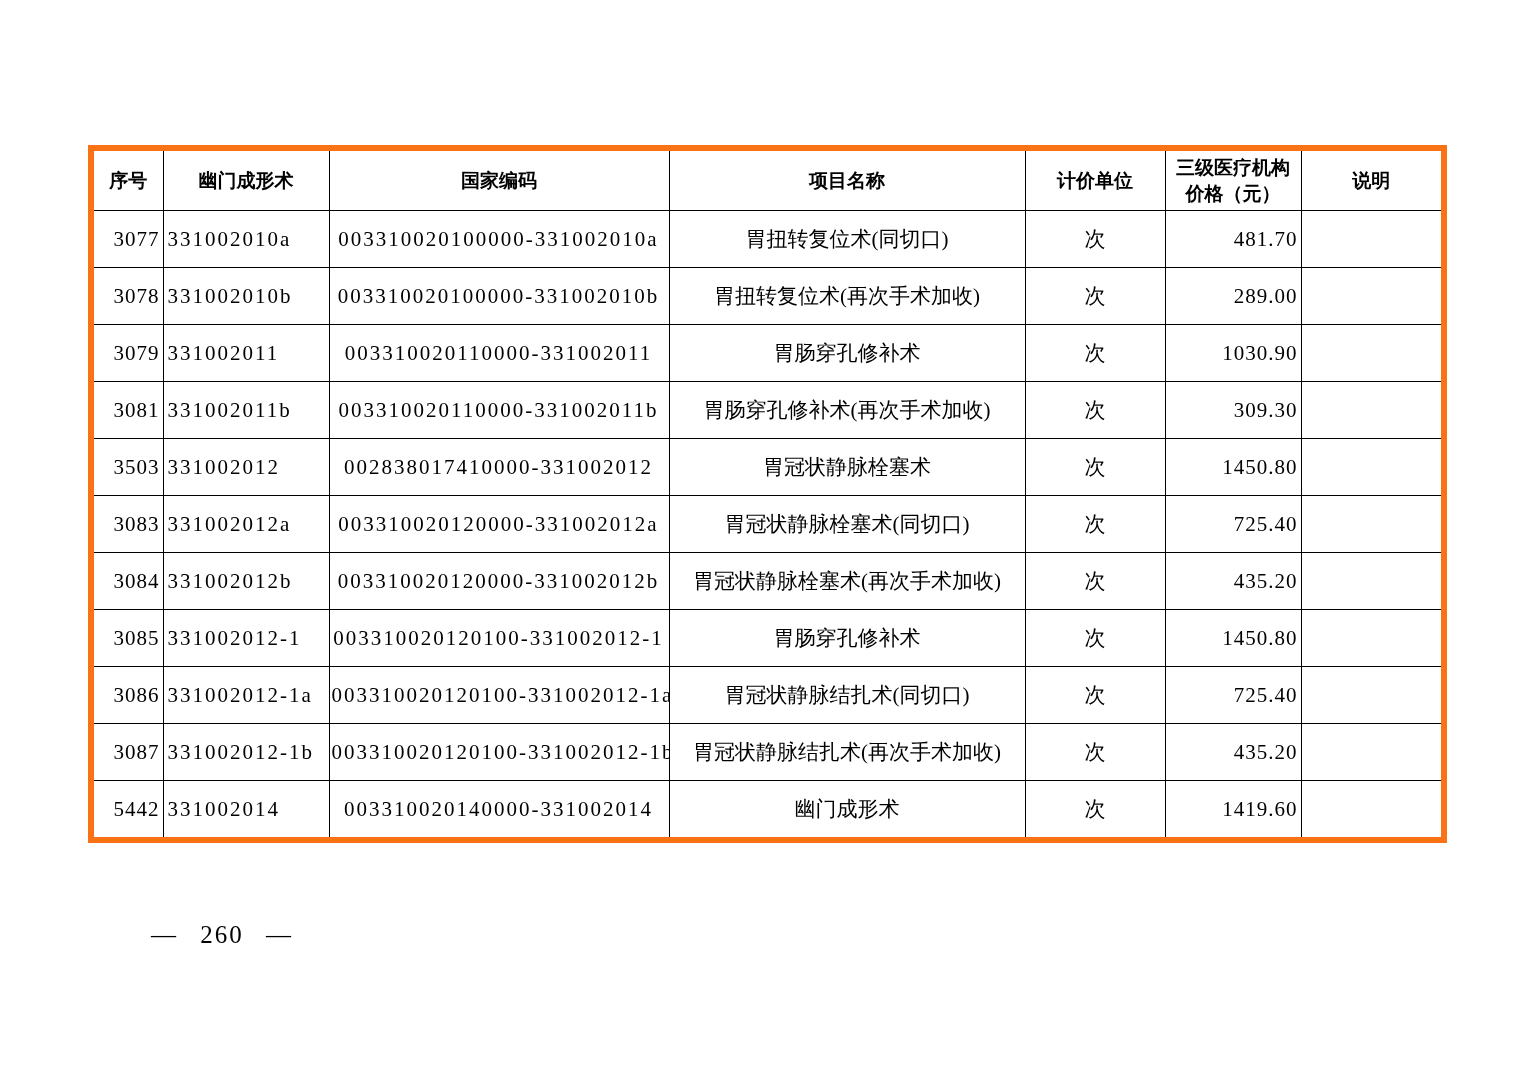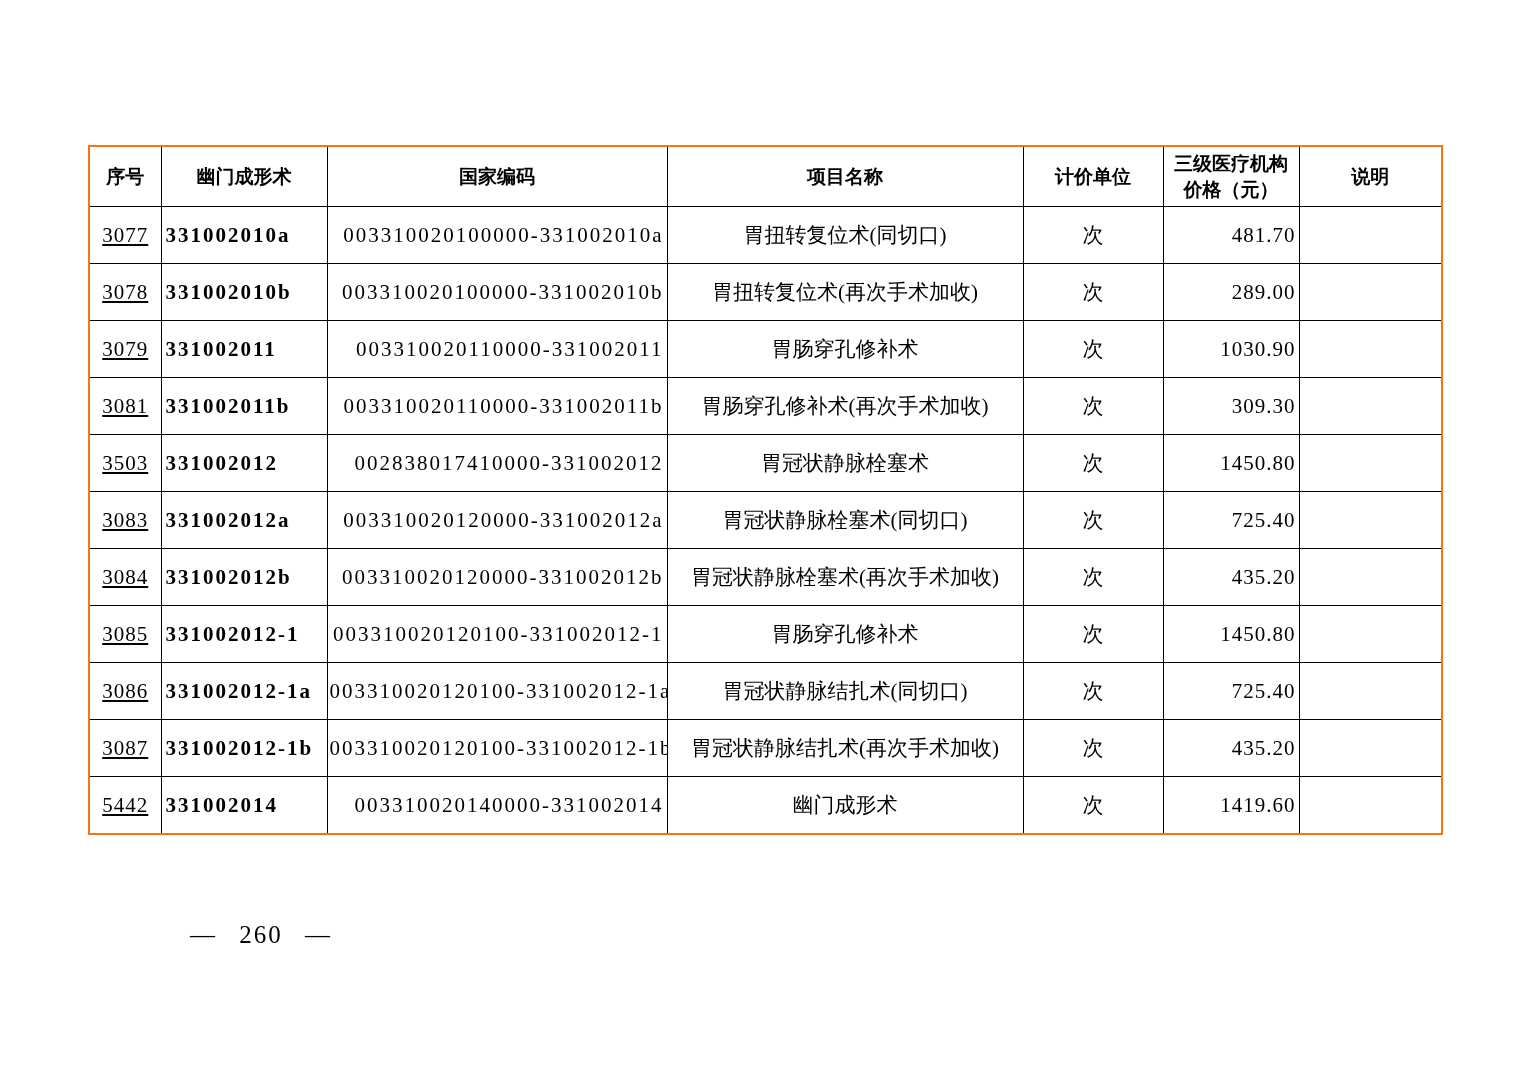--- a/index.html
+++ b/index.html
@@ -16,21 +16,21 @@
     font-family: "Liberation Serif", "DejaVu Serif", serif;
     color: #000000;
   }
   table.price-table {
     position: absolute;
     left: 88px;
     top: 145px;
     width: 1353px;
     border-collapse: collapse;
     table-layout: fixed;
-    border: 2px solid #f97316;
+    border: 6px solid #f97316;
     padding-left: 48px;
   }
   .price-table th,
   .price-table td {
     border: 1px solid #000000;
     padding: 0 3px;
     overflow: hidden;
     white-space: nowrap;
   }
   .price-table thead th {
@@ -47,36 +47,35 @@
     font-size: 21px;
     vertical-align: middle;
   }
   .col-index   { width: 72px;  }
   .col-pcode   { width: 166px; }
   .col-ncode   { width: 340px; }
   .col-name    { width: 356px; }
   .col-unit    { width: 140px; }
   .col-price   { width: 136px; }
   .col-note    { width: 143px; }
-  td.cell-index { text-align: center; letter-spacing: 1px; text-decoration: underline; }
-  td.cell-pcode { text-align: left; letter-spacing: 2px; padding-left: 4px; font-weight: bold; }
-  td.cell-ncode { text-align: right; letter-spacing: 2px; padding-left: 2px; }
+  td.cell-index { text-align: right; letter-spacing: 1px; }
+  td.cell-pcode { text-align: left; letter-spacing: 2px; padding-left: 4px; }
+  td.cell-ncode { text-align: center; letter-spacing: 2px; padding-left: 2px; }
   td.cell-name  { text-align: center; padding-left: 3px; }
   td.cell-unit  { text-align: center; }
   td.cell-price { text-align: right; letter-spacing: 1px; }
   td.cell-note  { text-align: center; }
   .page-number {
     position: absolute;
     left: 151px;
     top: 921px;
     font-size: 25px;
     letter-spacing: 2px;
     word-spacing: 14px;
     color: #000000;
-    margin-left: 39px;
   }
 </style>
 </head>
 <body>
 
 <div class="page">
 
   <table class="price-table">
     <colgroup>
       <col class="col-index">

